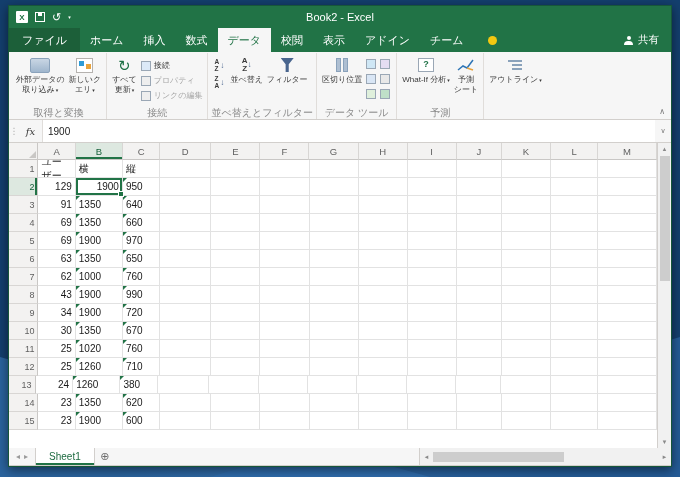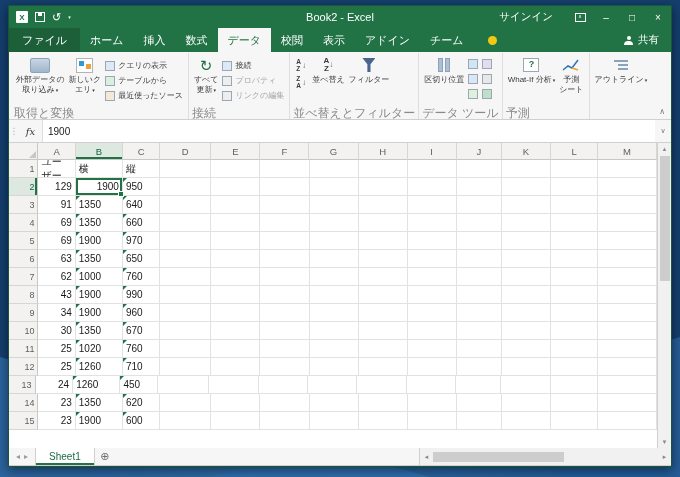--- a/index.html
+++ b/index.html
@@ -32,21 +32,21 @@
 .tellme{display:flex;align-items:center;gap:5px;margin-left:14px;color:#d9e9e0;font-size:10.5px;overflow:hidden;}
 .bulb{width:9px;height:9px;border-radius:50%;background:#f2c811;flex:0 0 auto;}
 .share{margin-left:auto;display:flex;align-items:center;gap:5px;padding:0 12px;font-size:10.5px;}
 .person{width:9px;height:9px;position:relative;flex:0 0 auto;}
 .person::before{content:"";position:absolute;top:0;left:2.5px;width:4px;height:4px;border-radius:50%;background:#fff;}
 .person::after{content:"";position:absolute;bottom:0;left:0;width:9px;height:4px;border-radius:4px 4px 0 0;background:#fff;}
 
 .ribbon{height:68px;background:#f6f6f6;border-bottom:1px solid #d2cfcc;display:flex;padding:1px 2px 0 2px;position:relative;flex:0 0 auto;overflow:hidden;font-size:8px;color:#3b3b3b;}
 .rgroup{display:flex;flex-direction:column;border-right:1px solid #e0ddda;padding:1px 3px 0 3px;flex:0 0 auto;}
 .rbody{flex:1;display:flex;align-items:flex-start;}
-.rlabel{height:12px;line-height:12px;font-size:12px;color:#8a8a8a;text-align:left;white-space:nowrap;}
+.rlabel{height:12px;line-height:12px;font-size:10px;color:#8a8a8a;text-align:center;white-space:nowrap;}
 .bigbtn{display:flex;flex-direction:column;align-items:center;text-align:center;padding:2px 2px 0;line-height:1.25;height:52px;white-space:nowrap;}
 .bic{width:20px;height:18px;margin-bottom:1px;position:relative;display:flex;align-items:center;justify-content:center;}
 .smallcol{display:flex;flex-direction:column;padding-top:4px;}
 .sbtn{display:flex;align-items:center;gap:3px;height:15px;white-space:nowrap;padding:0 2px;}
 .sic{width:10px;height:10px;flex:0 0 auto;border:1px solid #9aa7b5;background:#dfe7ef;}
 .dis{color:#a6a6a6;}
 .ic-extdata{width:20px;height:15px;background:linear-gradient(#c9d6e4,#9fb6cd);border:1px solid #8aa2bb;border-radius:2px;}
 .ic-newq{width:17px;height:15px;background:#fff;border:1px solid #b5b2af;position:relative;}
 .ic-newq::after{content:"";position:absolute;left:2px;top:2px;width:5px;height:5px;background:#2e9bd6;box-shadow:7px 3px 0 #e8a33d;}
 .ic-refresh{font-size:15px;color:#1e7145;line-height:1;}
@@ -127,29 +127,20 @@
 <div class="window">
 
   <div class="titlebar">
     <div class="qat">
       <span class="appicon">X</span>
       <span class="qat-save"></span>
       <span class="qat-undo">↺</span>
       <span class="caret-xs">▾</span>
     </div>
     <div class="tb-title">Book2 - Excel</div>
-    <div class="tb-right">
-      <span class="signin">サインイン</span>
-      <span class="winbtn">
-          <span class="ribopt-box">∧</span>
-        </span>
-      <span class="winbtn">–</span>
-      <span class="winbtn">□</span>
-      <span class="winbtn">×</span>
-    </div>
   </div>
 
   <div class="tabrow">
     <div class="tab file">ファイル</div>
     <div class="tab">ホーム</div>
     <div class="tab">挿入</div>
     <div class="tab">数式</div>
     <div class="tab active">データ</div>
     <div class="tab">校閲</div>
     <div class="tab">表示</div>
@@ -175,34 +166,20 @@
             </span>
           <span>外部データの</span>
           <span><span>取り込み</span><span class="caret">▾</span></span>
         </div>
         <div class="bigbtn">
           <span class="bic">
               <span class="ic-newq"></span>
             </span>
           <span>新しいク</span>
           <span><span>エリ</span><span class="caret">▾</span></span>
-        </div>
-        <div class="smallcol">
-          <div class="sbtn">
-              <span class="sic" style="background:#dce9f7"></span>
-              <span>クエリの表示</span>
-            </div>
-          <div class="sbtn">
-              <span class="sic" style="background:#d9efe0"></span>
-              <span>テーブルから</span>
-            </div>
-          <div class="sbtn">
-              <span class="sic" style="background:#f4e9d4"></span>
-              <span>最近使ったソース</span>
-            </div>
         </div>
       </div>
       <div class="rlabel">取得と変換</div>
     </div>
 
     <div class="rgroup">
       <div class="rbody">
         <div class="bigbtn">
           <span class="bic">
               <span class="ic-refresh">↻</span>
@@ -480,21 +457,21 @@
           <div class="cell" style="width:50px"></div>
           <div class="cell" style="width:46px"></div>
           <div class="cell" style="width:50px"></div>
           <div class="cell" style="width:48px"></div>
           <div class="cell" style="width:60px"></div>
         </div>
         <div class="grow">
           <div class="rowhdr" style="width:30px">9</div>
           <div class="cell num" style="width:38px">34</div>
           <div class="cell err" style="width:48px">1900</div>
-          <div class="cell err" style="width:38px">960</div>
+          <div class="cell err" style="width:38px">720</div>
           <div class="cell" style="width:52px"></div>
           <div class="cell" style="width:50px"></div>
           <div class="cell" style="width:50px"></div>
           <div class="cell" style="width:50px"></div>
           <div class="cell" style="width:50px"></div>
           <div class="cell" style="width:50px"></div>
           <div class="cell" style="width:46px"></div>
           <div class="cell" style="width:50px"></div>
           <div class="cell" style="width:48px"></div>
           <div class="cell" style="width:60px"></div>
@@ -544,21 +521,21 @@
           <div class="cell" style="width:50px"></div>
           <div class="cell" style="width:46px"></div>
           <div class="cell" style="width:50px"></div>
           <div class="cell" style="width:48px"></div>
           <div class="cell" style="width:60px"></div>
         </div>
         <div class="grow">
           <div class="rowhdr" style="width:27px">13</div>
           <div class="cell num" style="width:38px">24</div>
           <div class="cell err" style="width:48px">1260</div>
-          <div class="cell err" style="width:38px">450</div>
+          <div class="cell err" style="width:38px">380</div>
           <div class="cell" style="width:52px"></div>
           <div class="cell" style="width:50px"></div>
           <div class="cell" style="width:50px"></div>
           <div class="cell" style="width:50px"></div>
           <div class="cell" style="width:50px"></div>
           <div class="cell" style="width:50px"></div>
           <div class="cell" style="width:46px"></div>
           <div class="cell" style="width:50px"></div>
           <div class="cell" style="width:48px"></div>
           <div class="cell" style="width:60px"></div>

